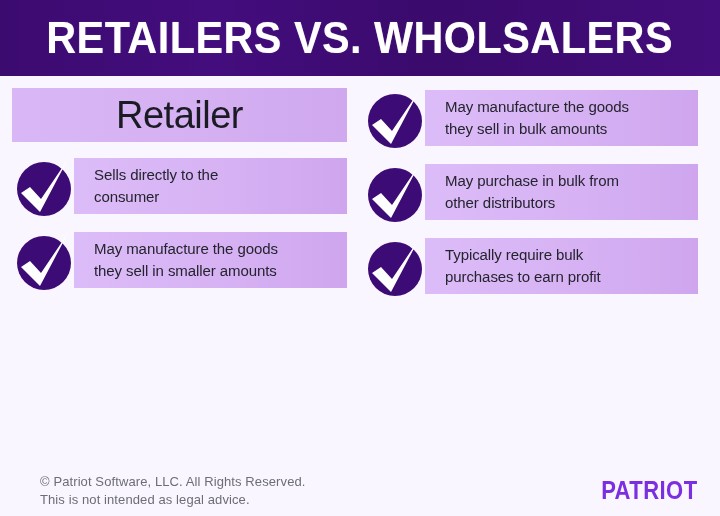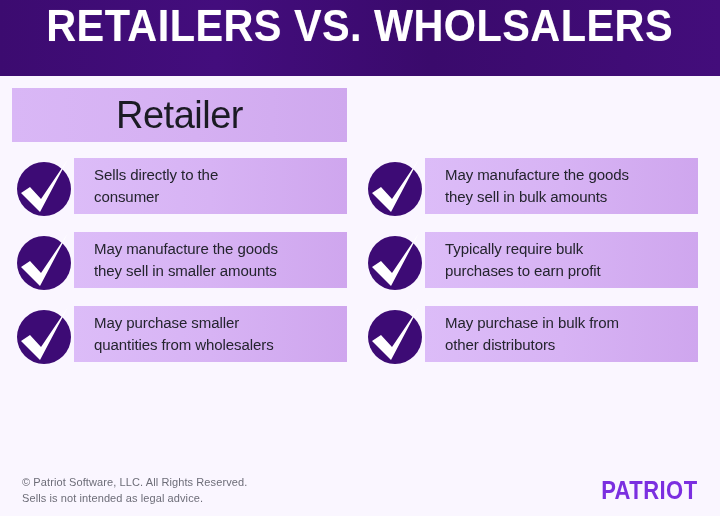--- a/index.html
+++ b/index.html
@@ -15,20 +15,21 @@
     position: relative;
   }
 
   
   .header-banner {
     width: 720px;
     height: 76px;
     background: #3b0a6e;
     background-image: linear-gradient(90deg, #3c0b70 0%, #430d7d 30%, #3a0a6c 60%, #430d7b 100%);
     display: flex;
+    align-items: center;
     justify-content: center;
     box-sizing: border-box;
   }
   .header-title {
     color: #ffffff;
     font-family: "Liberation Sans Narrow", "Liberation Sans", sans-serif;
     font-weight: bold;
     font-size: 45px;
     letter-spacing: 0.5px;
     transform: scaleX(0.92);
@@ -38,21 +39,20 @@
   }
 
   
   .content {
     position: relative;
     width: 720px;
     padding: 12px 12px 0 12px;
     box-sizing: border-box;
     display: flex;
     gap: 16px;
-    align-items: flex-end;
   }
   .column {
     width: 335px;
     display: flex;
     flex-direction: column;
   }
 
   .column-header {
     height: 54px;
     background: #d9b6f5;
@@ -124,24 +124,25 @@
     display: flex;
     align-items: center;
     justify-content: space-between;
   }
   .footer-legal {
     display: flex;
     flex-direction: column;
     gap: 5px;
   }
   .footer-line {
-    font-size: 11px;
+    font-size: 13px;
     color: #6d6d78;
     letter-spacing: 0.1px;
     line-height: 1;
+    margin-left: 18px;
   }
   .brand-logo {
     font-family: "Liberation Sans Narrow", "Liberation Sans", sans-serif;
     font-weight: bold;
     font-size: 25px;
     color: #7b2fe0;
     letter-spacing: 0.5px;
     transform: scaleX(0.88);
     transform-origin: right center;
     line-height: 1;
@@ -180,32 +181,20 @@
 they sell in smaller amounts</span>
       </div>
       <span class="check-badge">
         <svg viewBox="0 0 62 62" xmlns="http://www.w3.org/2000/svg">
           <circle cx="30" cy="33" r="27" fill="#3d0b75"></circle>
           <path d="M54 3 L27 43 L16 31 L7 37 L26 56 Z" fill="#ffffff"></path>
         </svg>
       </span>
     </div>
 
-    <div class="row">
-      <div class="row-box">
-        <span class="row-text">May purchase smaller
-quantities from wholesalers</span>
-      </div>
-      <span class="check-badge">
-        <svg viewBox="0 0 62 62" xmlns="http://www.w3.org/2000/svg">
-          <circle cx="30" cy="33" r="27" fill="#3d0b75"></circle>
-          <path d="M54 3 L27 43 L16 31 L7 37 L26 56 Z" fill="#ffffff"></path>
-        </svg>
-      </span>
-    </div>
 
   </div>
 
   <div class="column">
 
 
     <div class="row">
       <div class="row-box">
         <span class="row-text">May manufacture the goods
 they sell in bulk amounts</span>
@@ -213,45 +202,45 @@
       <span class="check-badge">
         <svg viewBox="0 0 62 62" xmlns="http://www.w3.org/2000/svg">
           <circle cx="30" cy="33" r="27" fill="#3d0b75"></circle>
           <path d="M54 3 L27 43 L16 31 L7 37 L26 56 Z" fill="#ffffff"></path>
         </svg>
       </span>
     </div>
 
     <div class="row">
       <div class="row-box">
+        <span class="row-text">May purchase in bulk from
+other distributors</span>
+      </div>
+      <span class="check-badge">
+        <svg viewBox="0 0 62 62" xmlns="http://www.w3.org/2000/svg">
+          <circle cx="30" cy="33" r="27" fill="#3d0b75"></circle>
+          <path d="M54 3 L27 43 L16 31 L7 37 L26 56 Z" fill="#ffffff"></path>
+        </svg>
+      </span>
+    </div>
+
+    <div class="row">
+      <div class="row-box">
         <span class="row-text">Typically require bulk
 purchases to earn profit</span>
-      </div>
-      <span class="check-badge">
-        <svg viewBox="0 0 62 62" xmlns="http://www.w3.org/2000/svg">
-          <circle cx="30" cy="33" r="27" fill="#3d0b75"></circle>
-          <path d="M54 3 L27 43 L16 31 L7 37 L26 56 Z" fill="#ffffff"></path>
-        </svg>
-      </span>
-    </div>
-
-    <div class="row">
-      <div class="row-box">
-        <span class="row-text">May purchase in bulk from
-other distributors</span>
       </div>
       <span class="check-badge">
         <svg viewBox="0 0 62 62" xmlns="http://www.w3.org/2000/svg">
           <circle cx="30" cy="33" r="27" fill="#3d0b75"></circle>
           <path d="M54 3 L27 43 L16 31 L7 37 L26 56 Z" fill="#ffffff"></path>
         </svg>
       </span>
     </div>
   </div>
 </div>
 
 <div class="footer">
   <div class="footer-legal">
     <span class="footer-line">© Patriot Software, LLC. All Rights Reserved.</span>
-    <span class="footer-line">Sells is not intended as legal advice.</span>
+    <span class="footer-line">This is not intended as legal advice.</span>
   </div>
   <div class="brand-logo">PATRIOT</div>
 </div>
 
 </body></html>

